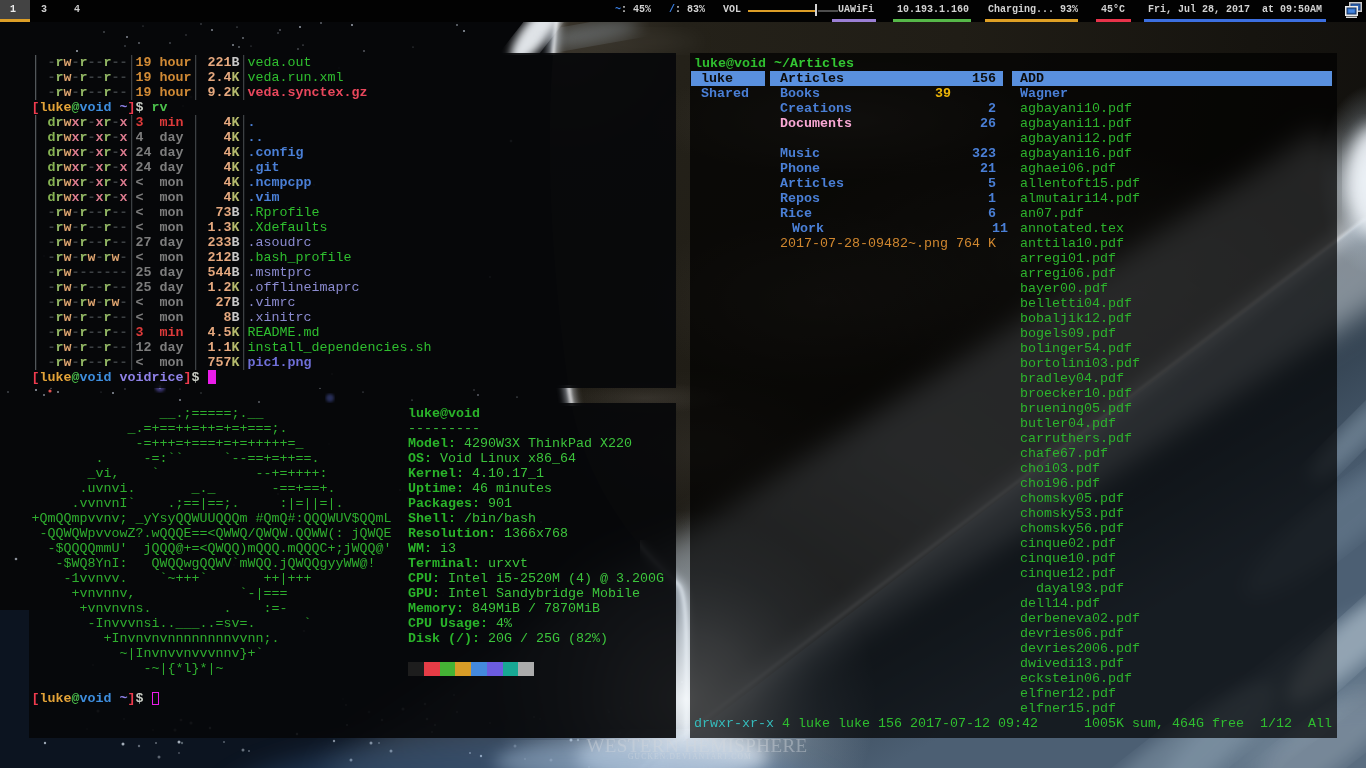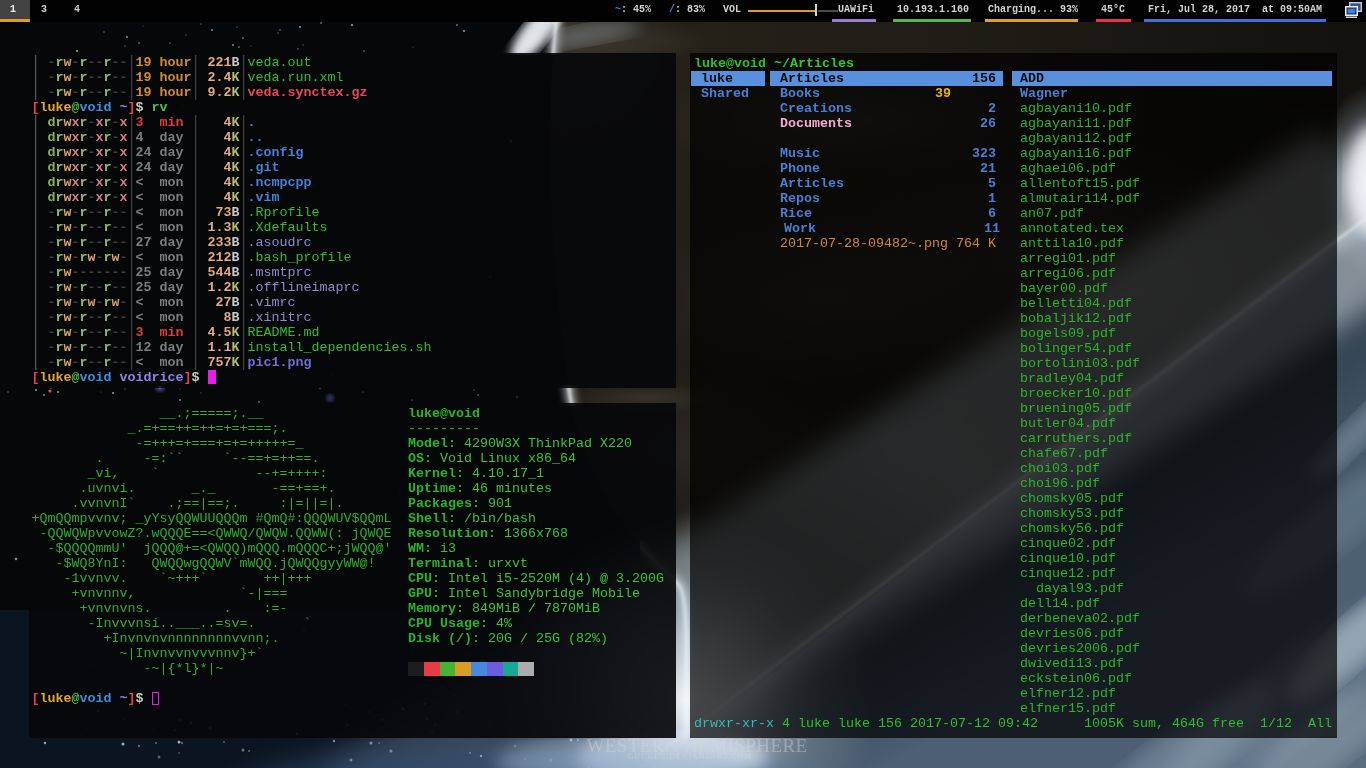--- a/index.html
+++ b/index.html
@@ -404,21 +404,21 @@
       <div style="position:absolute;left:200px;top:0;width:106px;text-align:right;white-space:pre;color:#4a7fd6;font-weight:700">5</div>
     </div>
 <div style="position:absolute;left:0;top:138px;width:647px;height:15px">
       <div style="position:absolute;left:90px;top:0;white-space:pre;font-weight:700"><span style="color:#4a7fd6;font-weight:700">Repos</span></div>
       <div style="position:absolute;left:200px;top:0;width:106px;text-align:right;white-space:pre;color:#4a7fd6;font-weight:700">1</div>
     </div>
 <div style="position:absolute;left:0;top:153px;width:647px;height:15px">
       <div style="position:absolute;left:90px;top:0;white-space:pre;font-weight:700"><span style="color:#4a7fd6;font-weight:700">Rice</span></div>
       <div style="position:absolute;left:200px;top:0;width:106px;text-align:right;white-space:pre;color:#4a7fd6;font-weight:700">6</div>
     </div>
-<div style="position:absolute;left:4px;top:168px;width:647px;height:15px">
+<div style="position:absolute;left:12px;top:168px;width:647px;height:15px">
       <div style="position:absolute;left:90px;top:0;white-space:pre;font-weight:700"><span style="color:#4a7fd6;font-weight:700">Work</span></div>
       <div style="position:absolute;left:200px;top:0;width:106px;text-align:right;white-space:pre;color:#4a7fd6;font-weight:700">11</div>
     </div>
 <div style="position:absolute;left:0;top:183px;width:647px;height:15px">
       <div style="position:absolute;left:90px;top:0;white-space:pre;font-weight:700"><span style="color:#d0872f;font-weight:400">2017-07-28-09482~.png</span></div>
       <div style="position:absolute;left:200px;top:0;width:106px;text-align:right;white-space:pre;color:#d0872f;font-weight:400">764 K</div>
     </div>
 <div style="position:absolute;left:0;top:33px;width:647px;height:15px">
       <div style="position:absolute;left:330px;top:0;white-space:pre;font-weight:700"><span style="color:#4a7fd6;font-weight:700">Wagner</span></div>
     </div>

